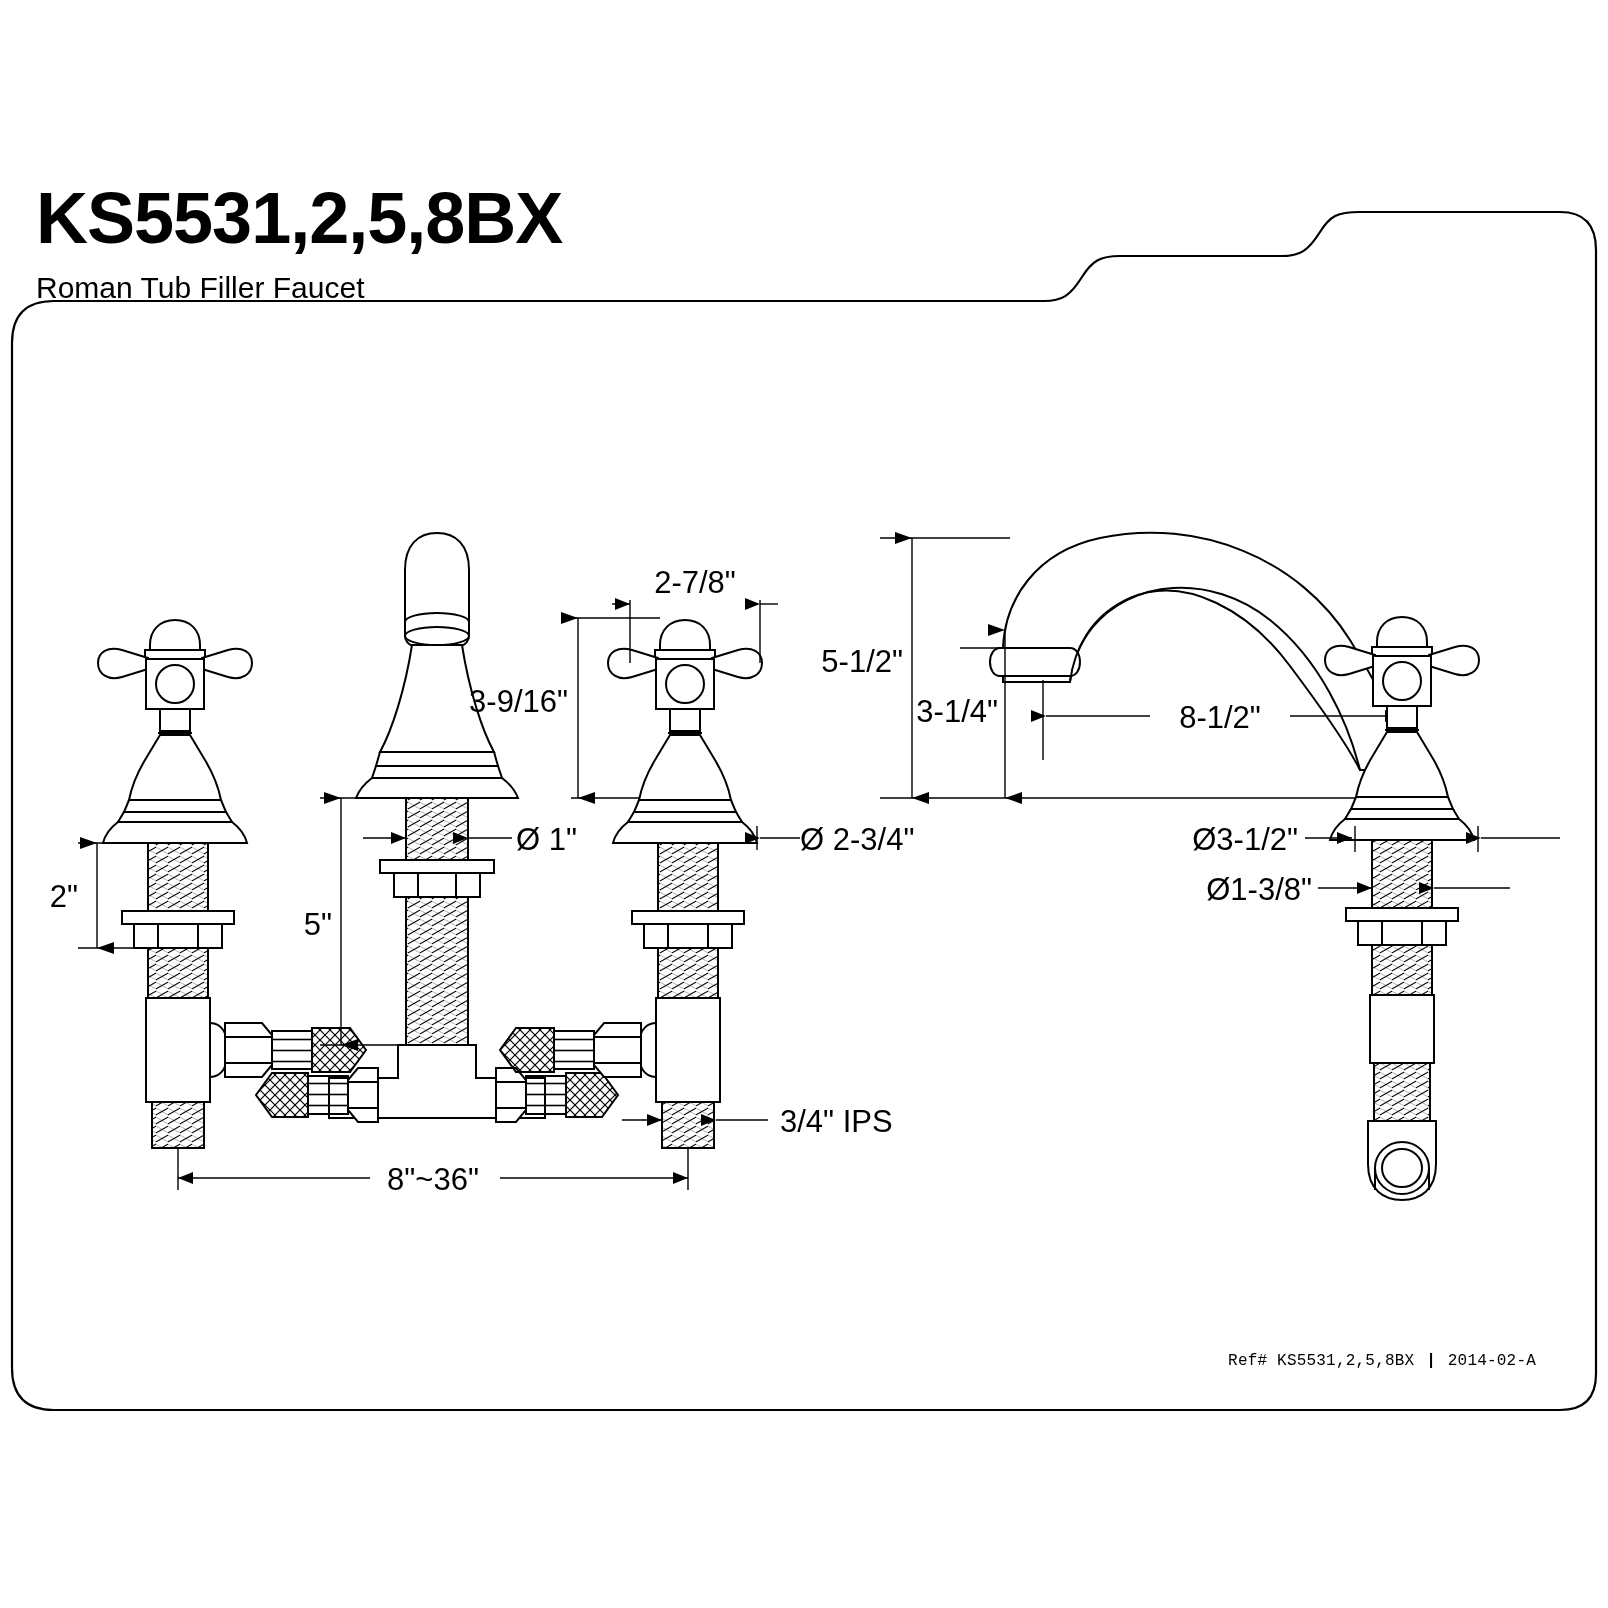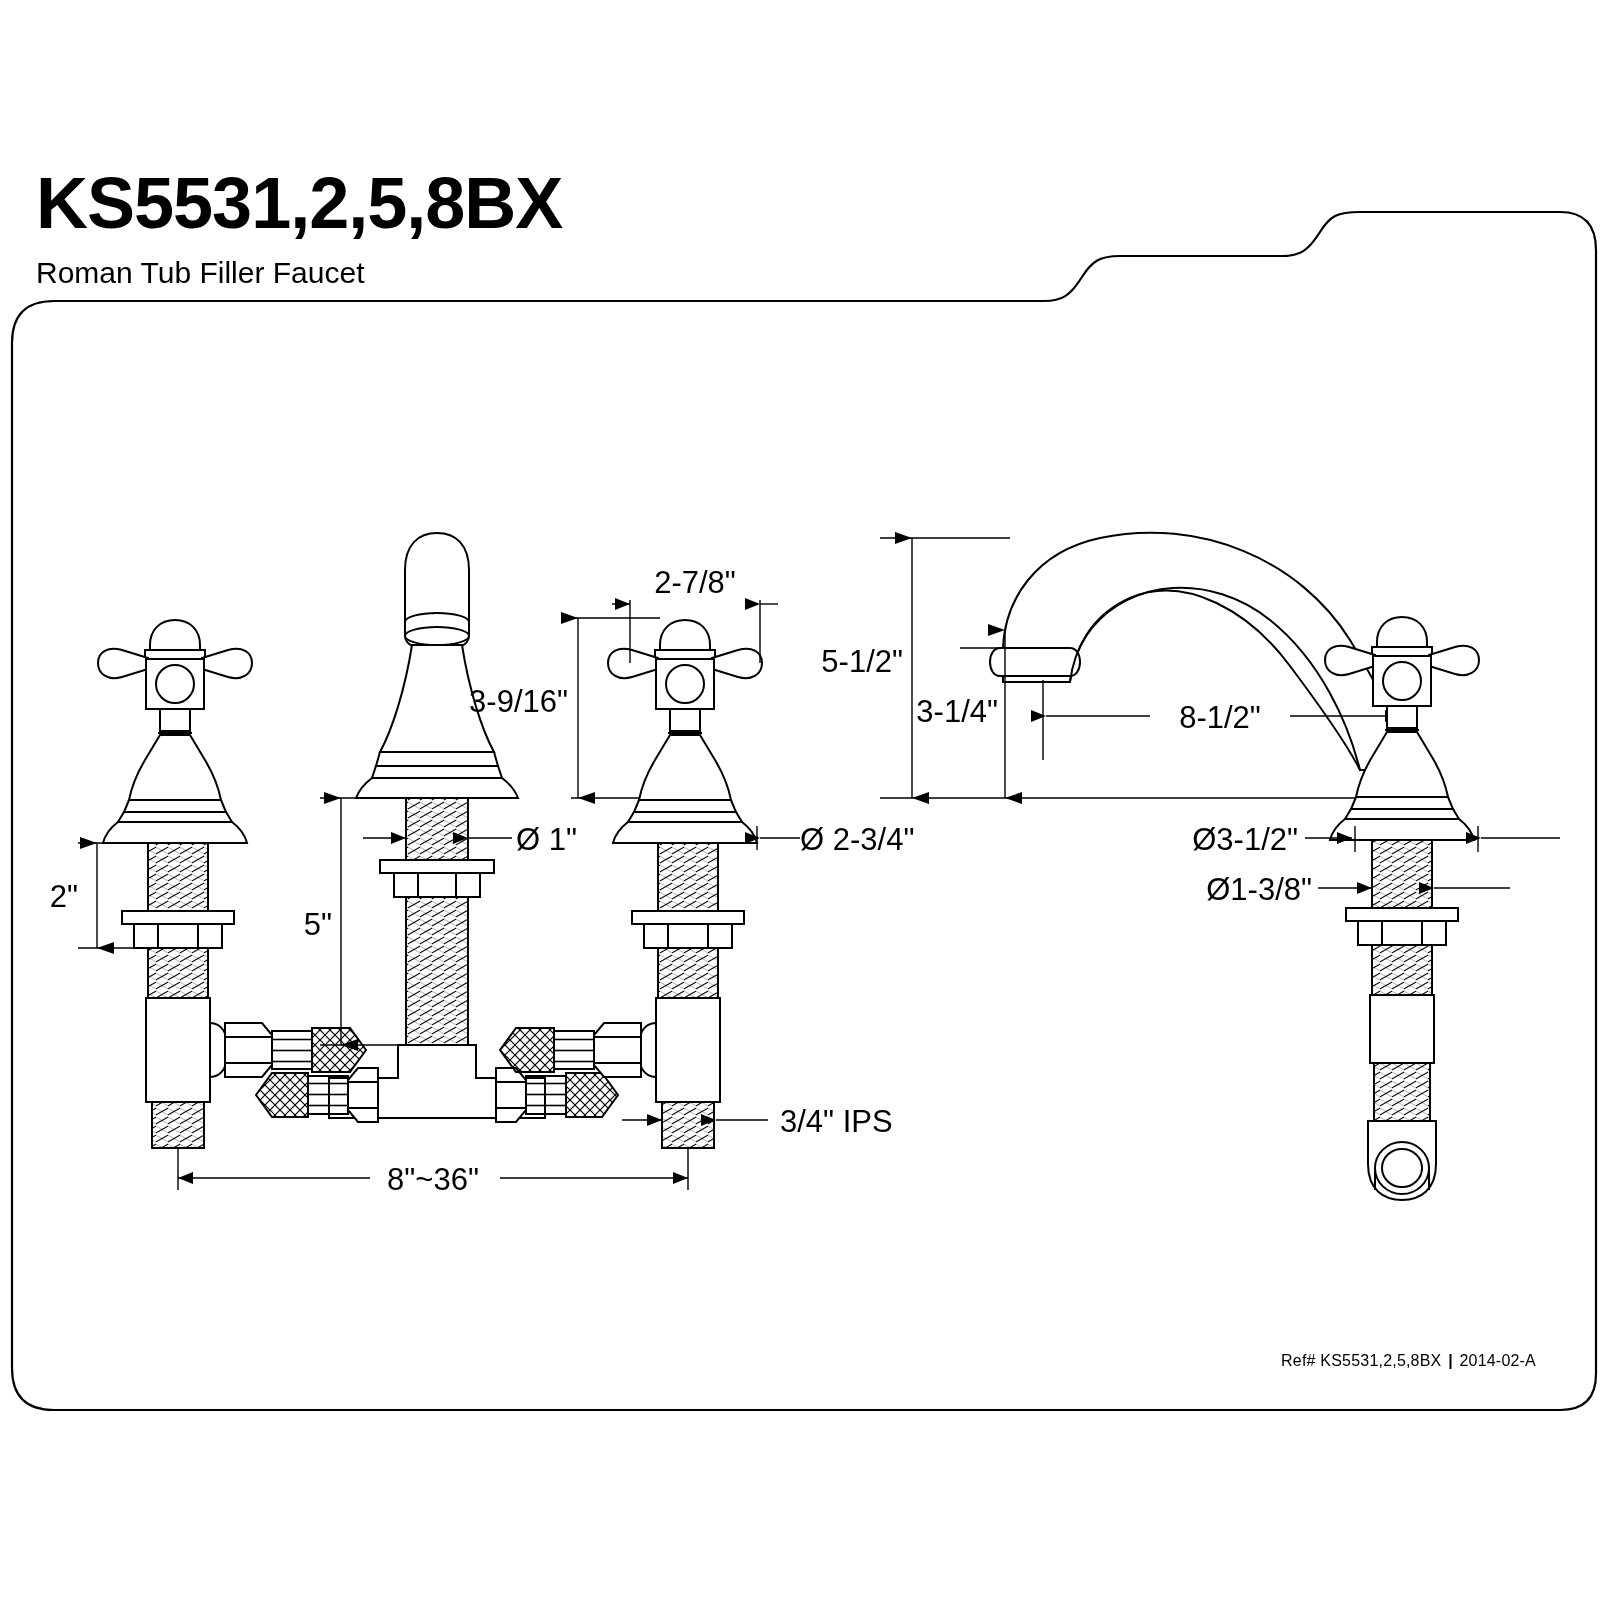--- a/index.html
+++ b/index.html
@@ -18,21 +18,21 @@
   #stage {
     position: absolute;
     left: 0; top: 0;
     width: 1608px;
     height: 1608px;
   }
   
   #title-block {
     position: absolute;
     left: 36px;
-    top: 167px;
+    top: 182px;
     width: 820px;
   }
   #doc-title {
     font-size: 72px;
     font-weight: bold;
     letter-spacing: -1px;
     line-height: 1.0;
     white-space: nowrap;
   }
   #doc-subtitle {
@@ -43,20 +43,21 @@
     white-space: nowrap;
   }
   
   #footer-ref {
     position: absolute;
     right: 72px;
     top: 1352px;
     font-size: 16px;
     white-space: nowrap;
     letter-spacing: 0.2px;
+    font-family: Liberation Mono, monospace;
   }
   #footer-ref .sep {
     font-weight: bold;
     padding: 0 2px;
   }
   
   #drawing {
     position: absolute;
     left: 0; top: 0;
     width: 1608px;

